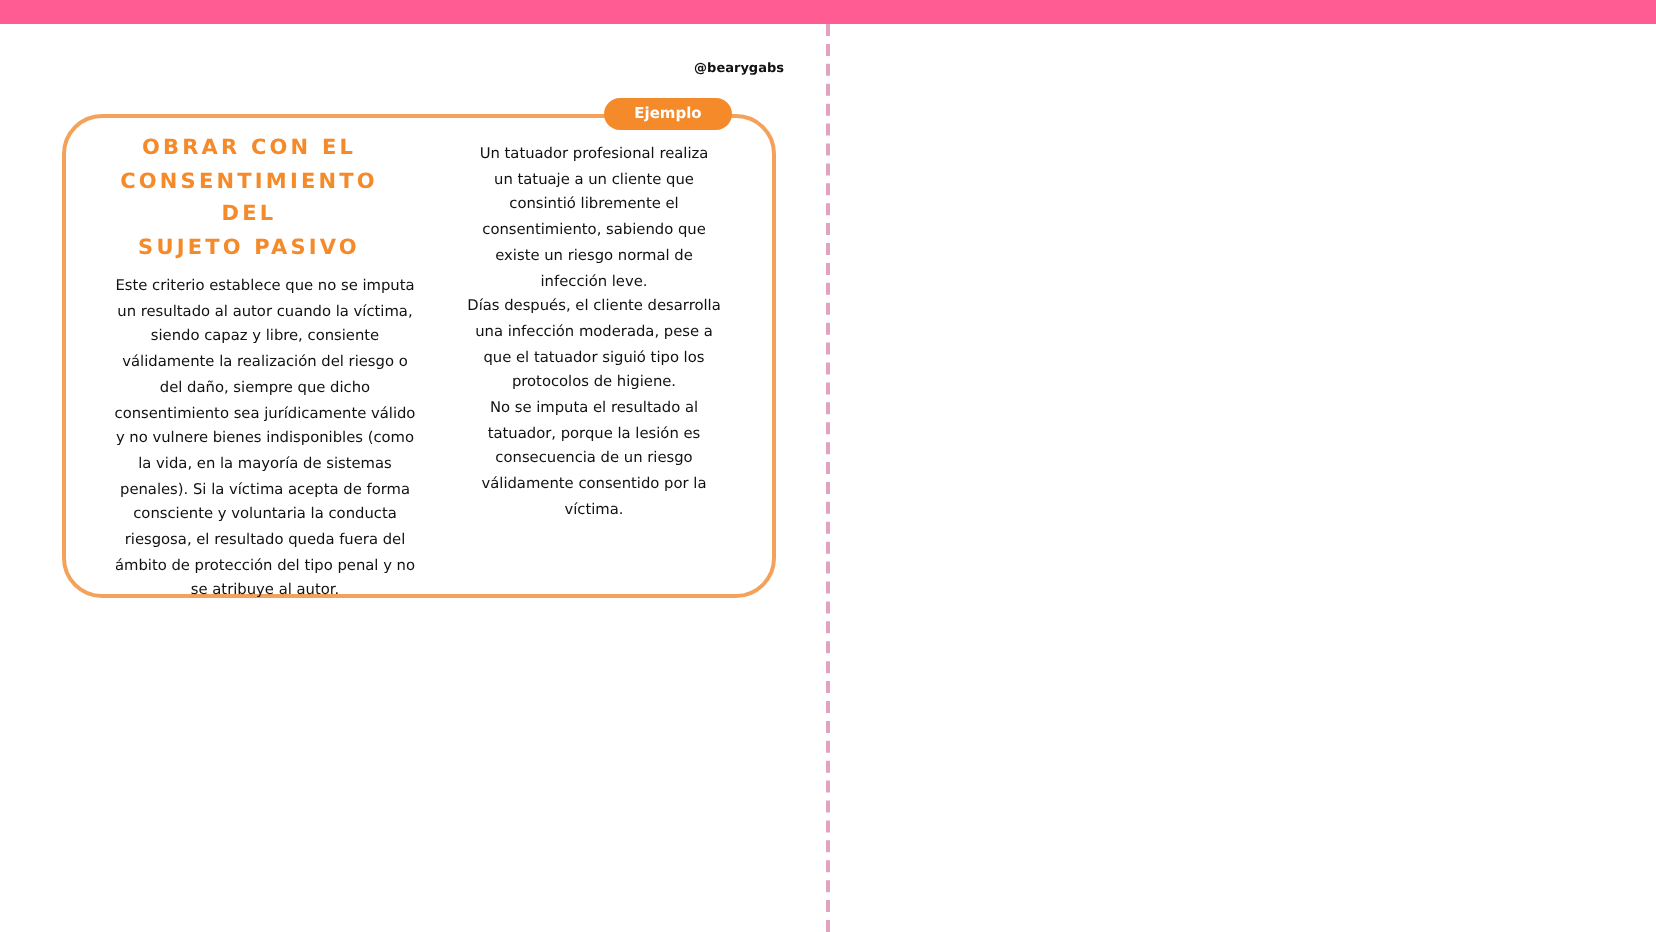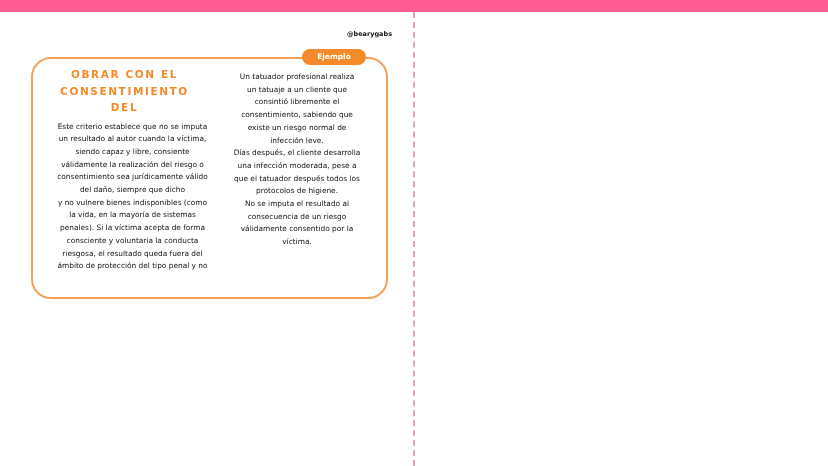--- a/index.html
+++ b/index.html
@@ -116,50 +116,53 @@
 
   <div class="credit">@bearygabs</div>
 
   <div class="card"></div>
   <div class="tab">Ejemplo</div>
 
   <div class="left-col">
     <h2 class="title">
       <span>OBRAR CON EL</span>
       <span>CONSENTIMIENTO DEL</span>
+      <span>SUJETO PASIVO</span>
     </h2>
     <p class="body-text">
       <span>Este criterio establece que no se imputa</span>
       <span>un resultado al autor cuando la víctima,</span>
       <span>siendo capaz y libre, consiente</span>
       <span>válidamente la realización del riesgo o</span>
+      <span>del daño, siempre que dicho</span>
       <span>consentimiento sea jurídicamente válido</span>
-      <span>del daño, siempre que dicho</span>
       <span>y no vulnere bienes indisponibles (como</span>
       <span>la vida, en la mayoría de sistemas</span>
       <span>penales). Si la víctima acepta de forma</span>
       <span>consciente y voluntaria la conducta</span>
       <span>riesgosa, el resultado queda fuera del</span>
       <span>ámbito de protección del tipo penal y no</span>
+      <span>se atribuye al autor.</span>
     </p>
   </div>
 
   <div class="right-col">
     <p class="body-text">
       <span>Un tatuador profesional realiza</span>
       <span>un tatuaje a un cliente que</span>
       <span>consintió libremente el</span>
       <span>consentimiento, sabiendo que</span>
       <span>existe un riesgo normal de</span>
       <span>infección leve.</span>
       <span>Días después, el cliente desarrolla</span>
       <span>una infección moderada, pese a</span>
-      <span>que el tatuador después todos los</span>
+      <span>que el tatuador siguió tipo los</span>
       <span>protocolos de higiene.</span>
     </p>
     <p class="body-text">
       <span>No se imputa el resultado al</span>
+      <span>tatuador, porque la lesión es</span>
       <span>consecuencia de un riesgo</span>
       <span>válidamente consentido por la</span>
       <span>víctima.</span>
     </p>
   </div>
 </div>
 
 </body></html>

